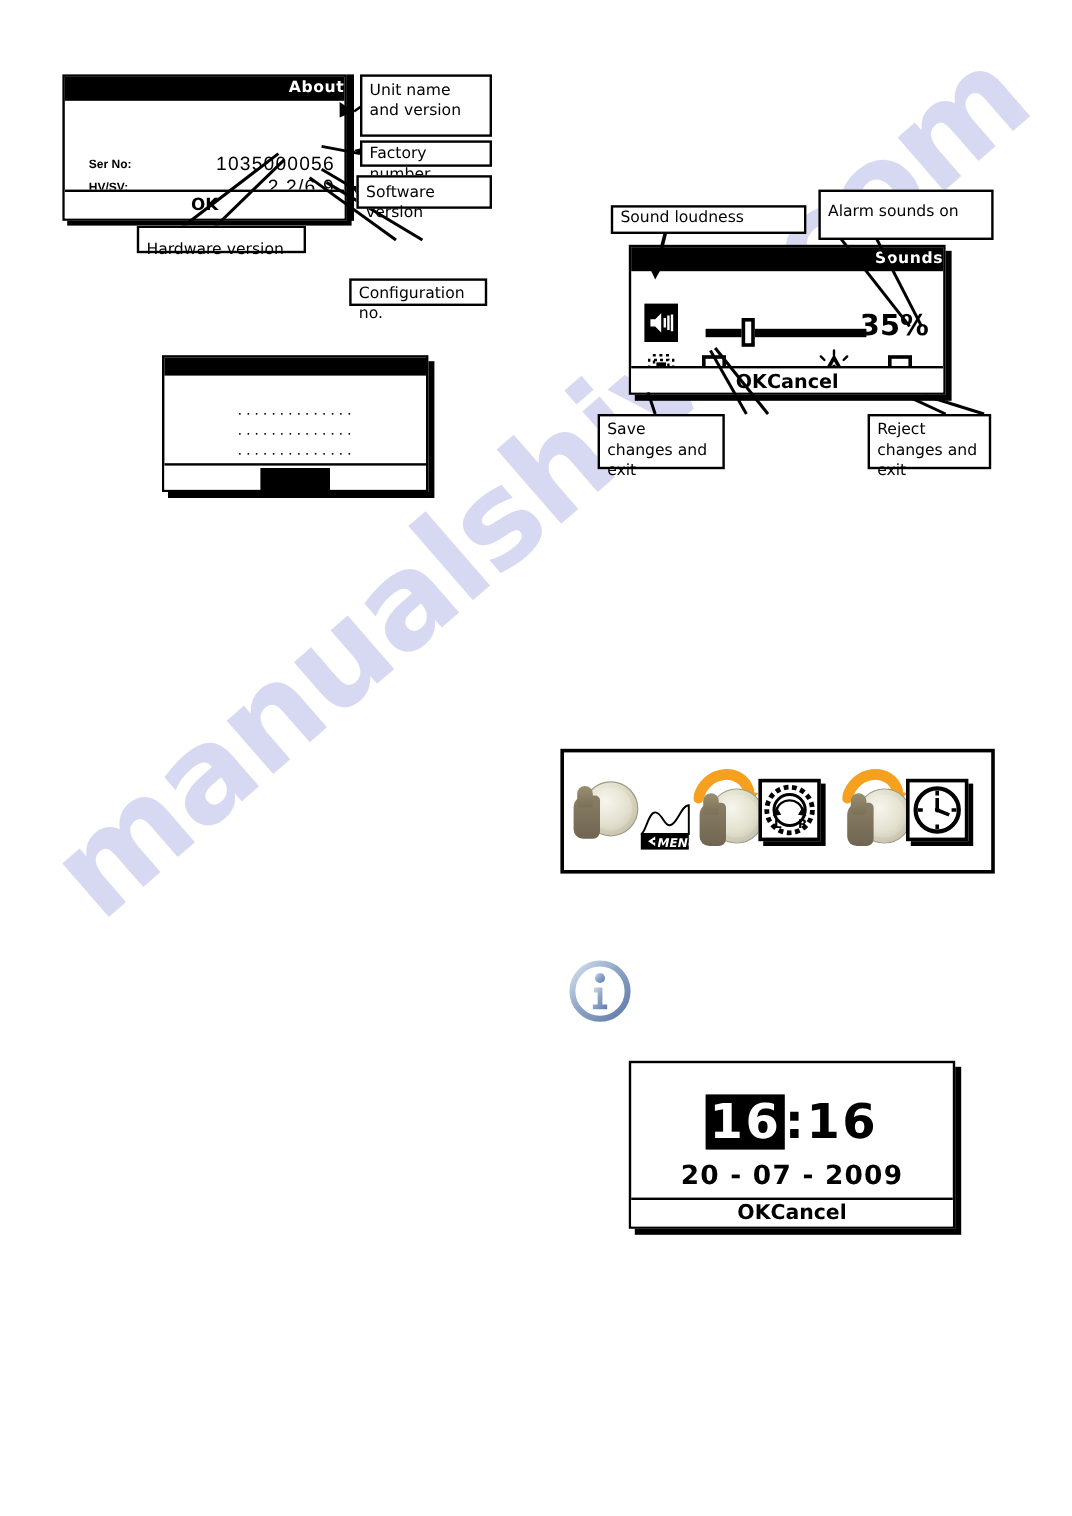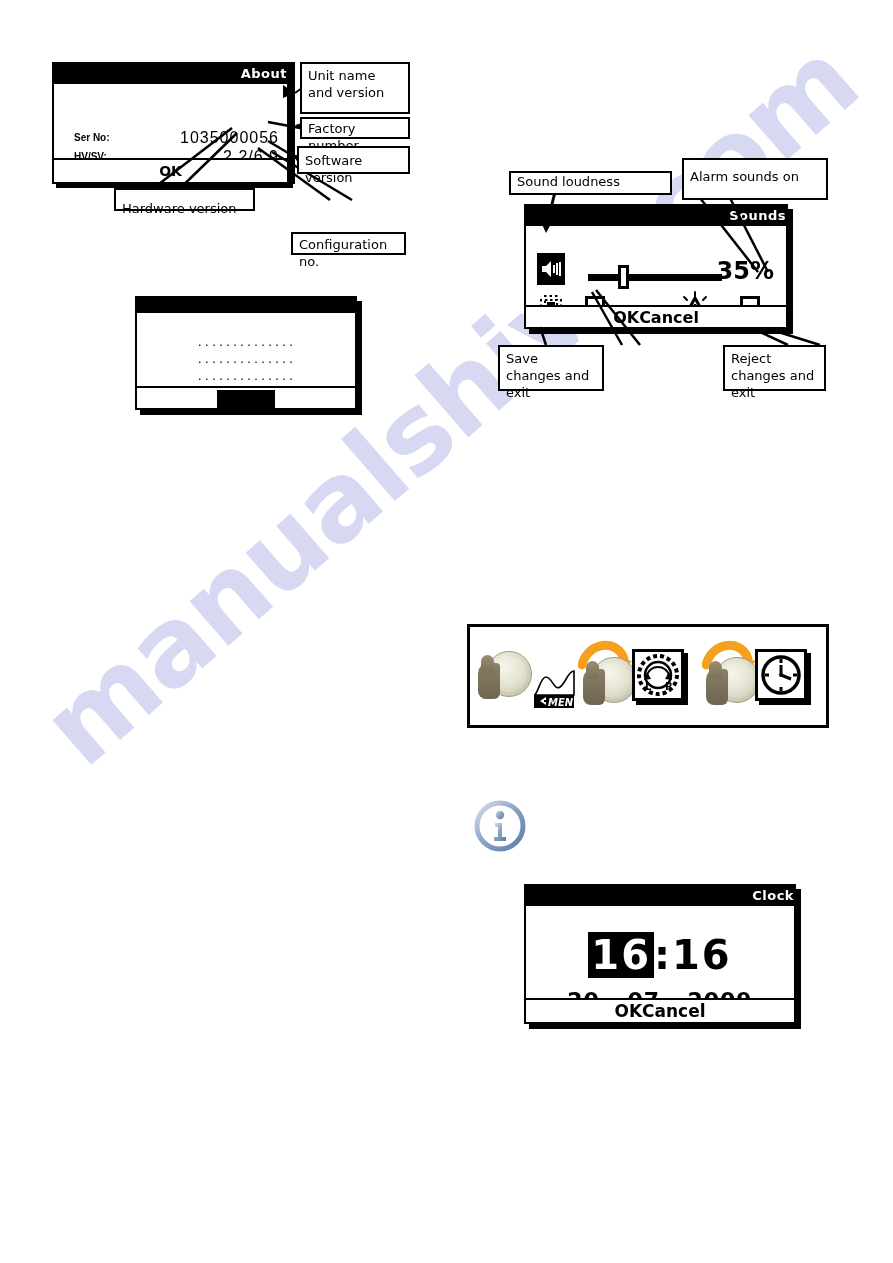--- a/index.html
+++ b/index.html
@@ -449,21 +449,20 @@
         <stop offset="100%" stop-color="#5c7aa8"></stop>
       </linearGradient>
     </defs>
     <circle cx="27" cy="27" r="23" fill="none" stroke="url(#ig)" stroke-width="5"></circle>
     <circle cx="27" cy="16" r="4.2" fill="url(#ig)"></circle>
     <path d="M22,24 L29,24 L29,38 L33,38 L33,42 L21,42 L21,38 L25,38 L25,28 L22,28 Z" fill="url(#ig)"></path>
   </svg>
 </div>
 
 <div class="lcd layer" id="clock-screen">
-  <div class="lcd-title">Clock</div>
   <div class="lcd-body">
     <div class="clock-time">
       <span class="hl">16</span><span>:</span><span>16</span>
     </div>
     <div class="clock-date">20 - 07 - 2009</div>
   </div>
   <div class="lcd-footer">
     <span>OK</span>
     <span>Cancel</span>
   </div>

